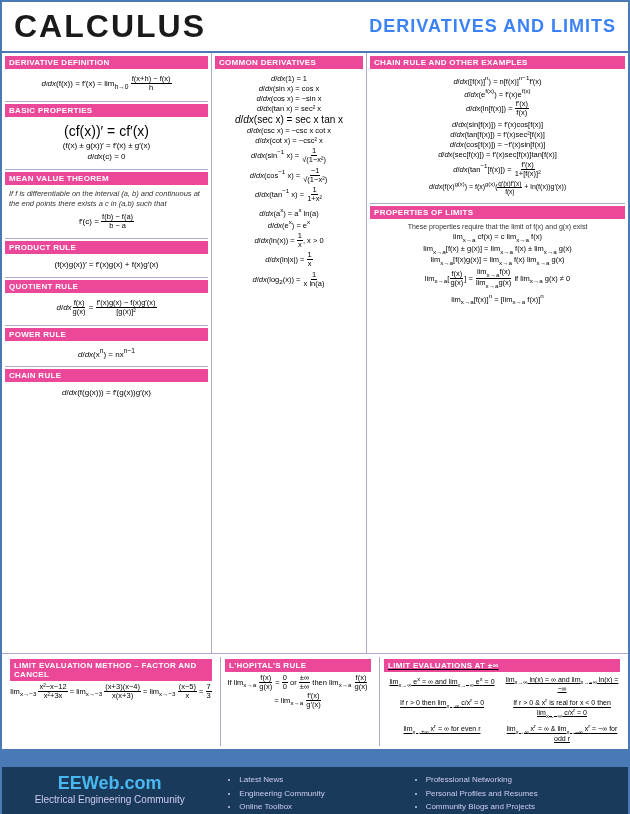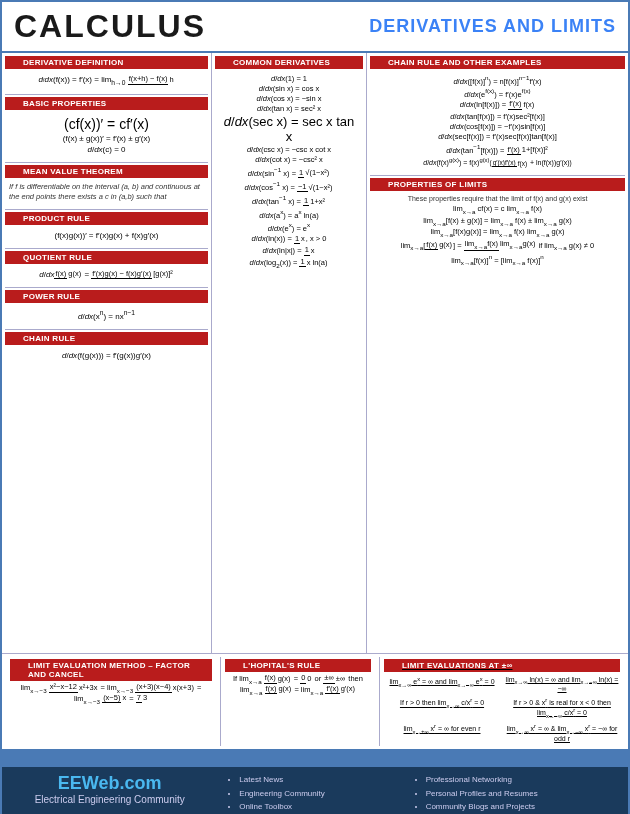--- a/index.html
+++ b/index.html
@@ -43,25 +43,25 @@
     .col-mid {
       width: 155px;
       border-right: 1px solid #aac;
       padding: 3px;
     }
     .col-right {
       flex: 1;
       padding: 3px;
     }
     .section-header {
-      background: #b91c1c;
+      background: #ec4899;
       color: #fff;
       font-size: 8px;
       font-weight: 700;
-      padding: 2px 18px;
+      padding: 2px 4px;
       margin-bottom: 2px;
       letter-spacing: 0.3px;
     }
     .section-content {
       padding: 2px 4px;
       margin-bottom: 4px;
     }
     .math-block {
       text-align: center;
       margin: 2px 0;
@@ -115,21 +115,21 @@
       color: #cce;
       font-size: 8px;
       line-height: 1.7;
     }
     .footer-links li {
       list-style: disc;
       margin-left: 12px;
     }
     .frac {
       display: inline-flex;
-      flex-direction: row;
+      flex-direction: column;
       align-items: center;
       vertical-align: middle;
       font-size: 7.5px;
       line-height: 1.1;
     }
     .frac-num { border-bottom: 1px solid #000; padding: 0 1px; }
     .frac-den { padding: 0 1px; }
     .full-width-section {
       border-top: 1px solid #aac;
       padding: 3px 4px;
@@ -162,20 +162,26 @@
     <div class="section-content">
       <div class="math-block" style="font-size:14px;">(cf(x))′ = cf′(x)</div>
       <div class="math-block" style="font-size:8px;">(f(x) ± g(x))′ = f′(x) ± g′(x)</div>
       <div class="math-block" style="font-size:8px;"><span style="font-style:italic;">d</span>/<span style="font-style:italic;">dx</span>(c) = 0</div>
     </div>
     <hr class="divider">
 
     <div class="section-header">MEAN VALUE THEOREM</div>
     <div class="section-content">
       <div class="italic-text">If f is differentiable on the interval (a, b) and continuous at the end points there exists a c in (a,b) such that</div>
+      <div class="math-block" style="font-size:8px; margin-top:3px;">
+        f′(c) = <span class="frac">
+            <span class="frac-num">f(b) − f(a)</span>
+            <span class="frac-den">b − a</span>
+          </span>
+      </div>
     </div>
     <hr class="divider">
 
     <div class="section-header">PRODUCT RULE</div>
     <div class="section-content">
       <div class="math-block" style="font-size:8px;">(f(x)g(x))′ = f′(x)g(x) + f(x)g′(x)</div>
     </div>
     <hr class="divider">
 
     <div class="section-header">QUOTIENT RULE</div>
@@ -209,21 +215,21 @@
 
   </div>
 
   <div class="col-mid">
     <div class="section-header">COMMON DERIVATIVES</div>
     <div class="section-content">
       <div class="math-block" style="font-size:7.5px; margin:1px 0;"><span style="font-style:italic;">d</span>/<span style="font-style:italic;">dx</span>(1) = 1</div>
       <div class="math-block" style="font-size:7.5px; margin:1px 0;"><span style="font-style:italic;">d</span>/<span style="font-style:italic;">dx</span>(sin x) = cos x</div>
       <div class="math-block" style="font-size:7.5px; margin:1px 0;"><span style="font-style:italic;">d</span>/<span style="font-style:italic;">dx</span>(cos x) = −sin x</div>
       <div class="math-block" style="font-size:7.5px; margin:1px 0;"><span style="font-style:italic;">d</span>/<span style="font-style:italic;">dx</span>(tan x) = sec² x</div>
-      <div class="math-block" style="font-size:13px; margin:1px 0;"><span style="font-style:italic;">d</span>/<span style="font-style:italic;">dx</span>(sec x) = sec x tan x</div>
+      <div class="math-block" style="font-size:10px; margin:1px 0;"><span style="font-style:italic;">d</span>/<span style="font-style:italic;">dx</span>(sec x) = sec x tan x</div>
       <div class="math-block" style="font-size:7.5px; margin:1px 0;"><span style="font-style:italic;">d</span>/<span style="font-style:italic;">dx</span>(csc x) = −csc x cot x</div>
       <div class="math-block" style="font-size:7.5px; margin:1px 0;"><span style="font-style:italic;">d</span>/<span style="font-style:italic;">dx</span>(cot x) = −csc² x</div>
       <div class="math-block" style="font-size:7.5px; margin:2px 0;">
         <span style="font-style:italic;">d</span>/<span style="font-style:italic;">dx</span>(sin<sup>−1</sup> x) = <span class="frac">
             <span class="frac-num">1</span>
             <span class="frac-den">√(1−x²)</span>
           </span>
       </div>
       <div class="math-block" style="font-size:7.5px; margin:2px 0;">
         <span style="font-style:italic;">d</span>/<span style="font-style:italic;">dx</span>(cos<sup>−1</sup> x) = <span class="frac">
@@ -268,20 +274,23 @@
         <span style="font-style:italic;">d</span>/<span style="font-style:italic;">dx</span>([f(x)]<sup>n</sup>) = n[f(x)]<sup>n−1</sup>f′(x)
       </div>
       <div class="math-block" style="font-size:7.5px; margin:1px 0;">
         <span style="font-style:italic;">d</span>/<span style="font-style:italic;">dx</span>(e<sup>f(x)</sup>) = f′(x)e<sup>f(x)</sup>
       </div>
       <div class="math-block" style="font-size:7.5px; margin:2px 0;">
         <span style="font-style:italic;">d</span>/<span style="font-style:italic;">dx</span>(ln[f(x)]) = <span class="frac">
             <span class="frac-num">f′(x)</span>
             <span class="frac-den">f(x)</span>
           </span>
+      </div>
+      <div class="math-block" style="font-size:7.5px; margin:1px 0;">
+        <span style="font-style:italic;">d</span>/<span style="font-style:italic;">dx</span>(sin[f(x)]) = f′(x)cos[f(x)]
       </div>
       <div class="math-block" style="font-size:7.5px; margin:1px 0;">
         <span style="font-style:italic;">d</span>/<span style="font-style:italic;">dx</span>(tan[f(x)]) = f′(x)sec²[f(x)]
       </div>
       <div class="math-block" style="font-size:7.5px; margin:1px 0;">
         <span style="font-style:italic;">d</span>/<span style="font-style:italic;">dx</span>(cos[f(x)]) = −f′(x)sin[f(x)]
       </div>
       <div class="math-block" style="font-size:7.5px; margin:1px 0;">
         <span style="font-style:italic;">d</span>/<span style="font-style:italic;">dx</span>(sec[f(x)]) = f′(x)sec[f(x)]tan[f(x)]
       </div>

